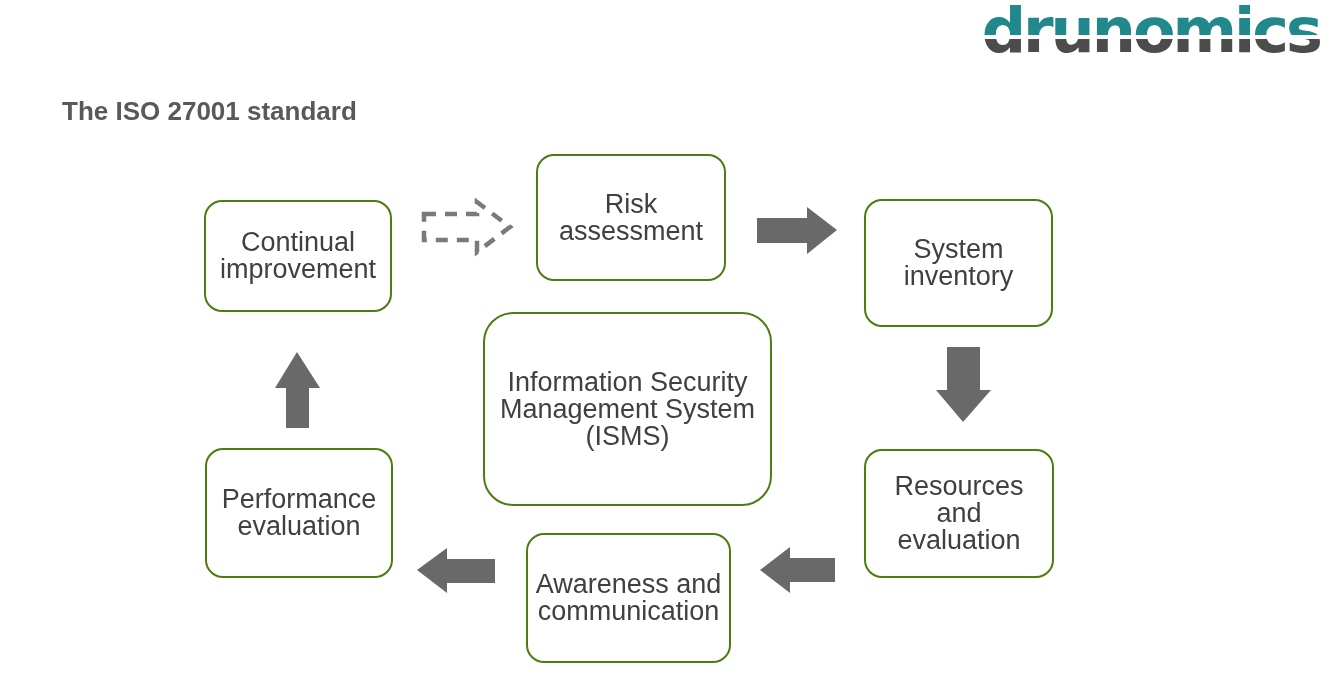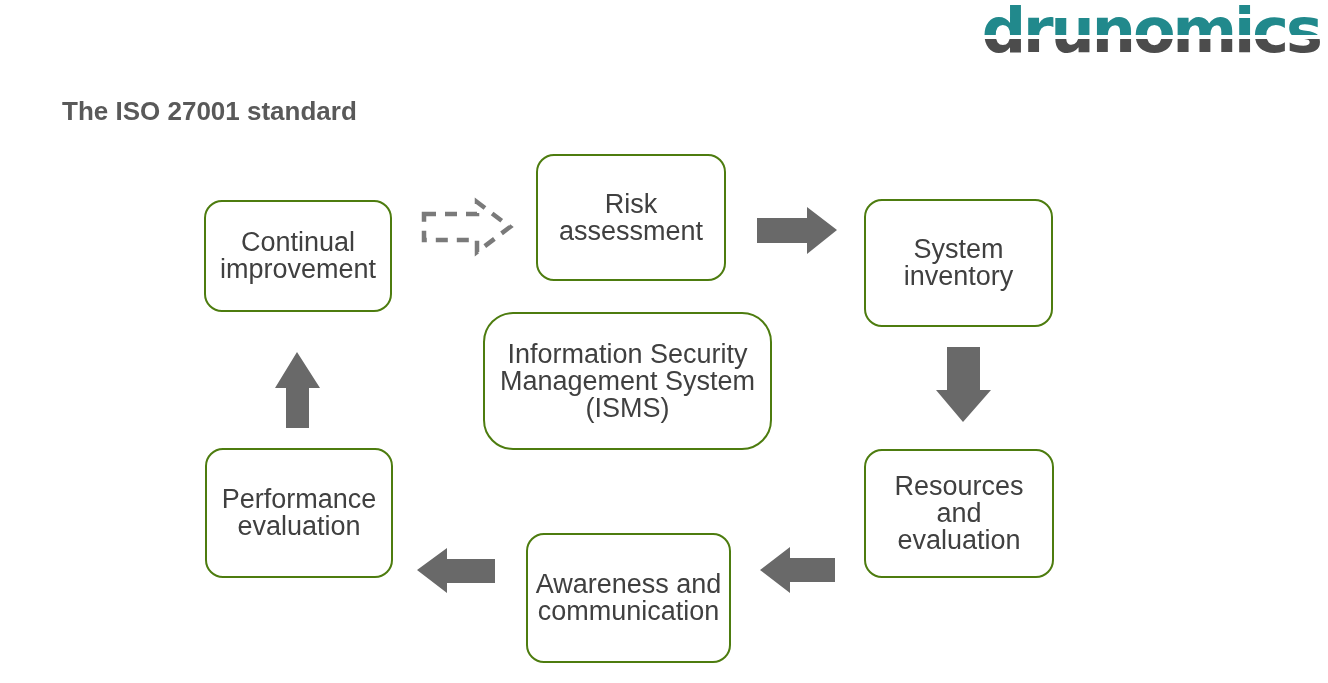--- a/index.html
+++ b/index.html
@@ -69,21 +69,21 @@
     justify-content: center;
     text-align: center;
     white-space: pre-line;
     font-size: 27px;
     line-height: 27px;
     color: #404040;
   }
   #node-continual-improvement   { left: 204px; top: 200px; width: 188px; height: 112px; }
   #node-risk-assessment         { left: 536px; top: 154px; width: 190px; height: 127px; }
   #node-asset-inventory         { left: 864px; top: 199px; width: 189px; height: 128px; }
-  #node-isms                    { left: 483px; top: 312px; width: 289px; height: 138px; border-radius: 30px; }
+  #node-isms                    { left: 483px; top: 312px; width: 289px; height: 194px; border-radius: 30px; }
   #node-resources-competence    { left: 864px; top: 449px; width: 190px; height: 129px; }
   #node-awareness-communication { left: 526px; top: 533px; width: 205px; height: 130px; }
   #node-performance-evaluation  { left: 205px; top: 448px; width: 188px; height: 130px; }
 
   
   .arrow-layer {
     position: absolute;
     left: 0;
     top: 0;
     width: 1328px;

